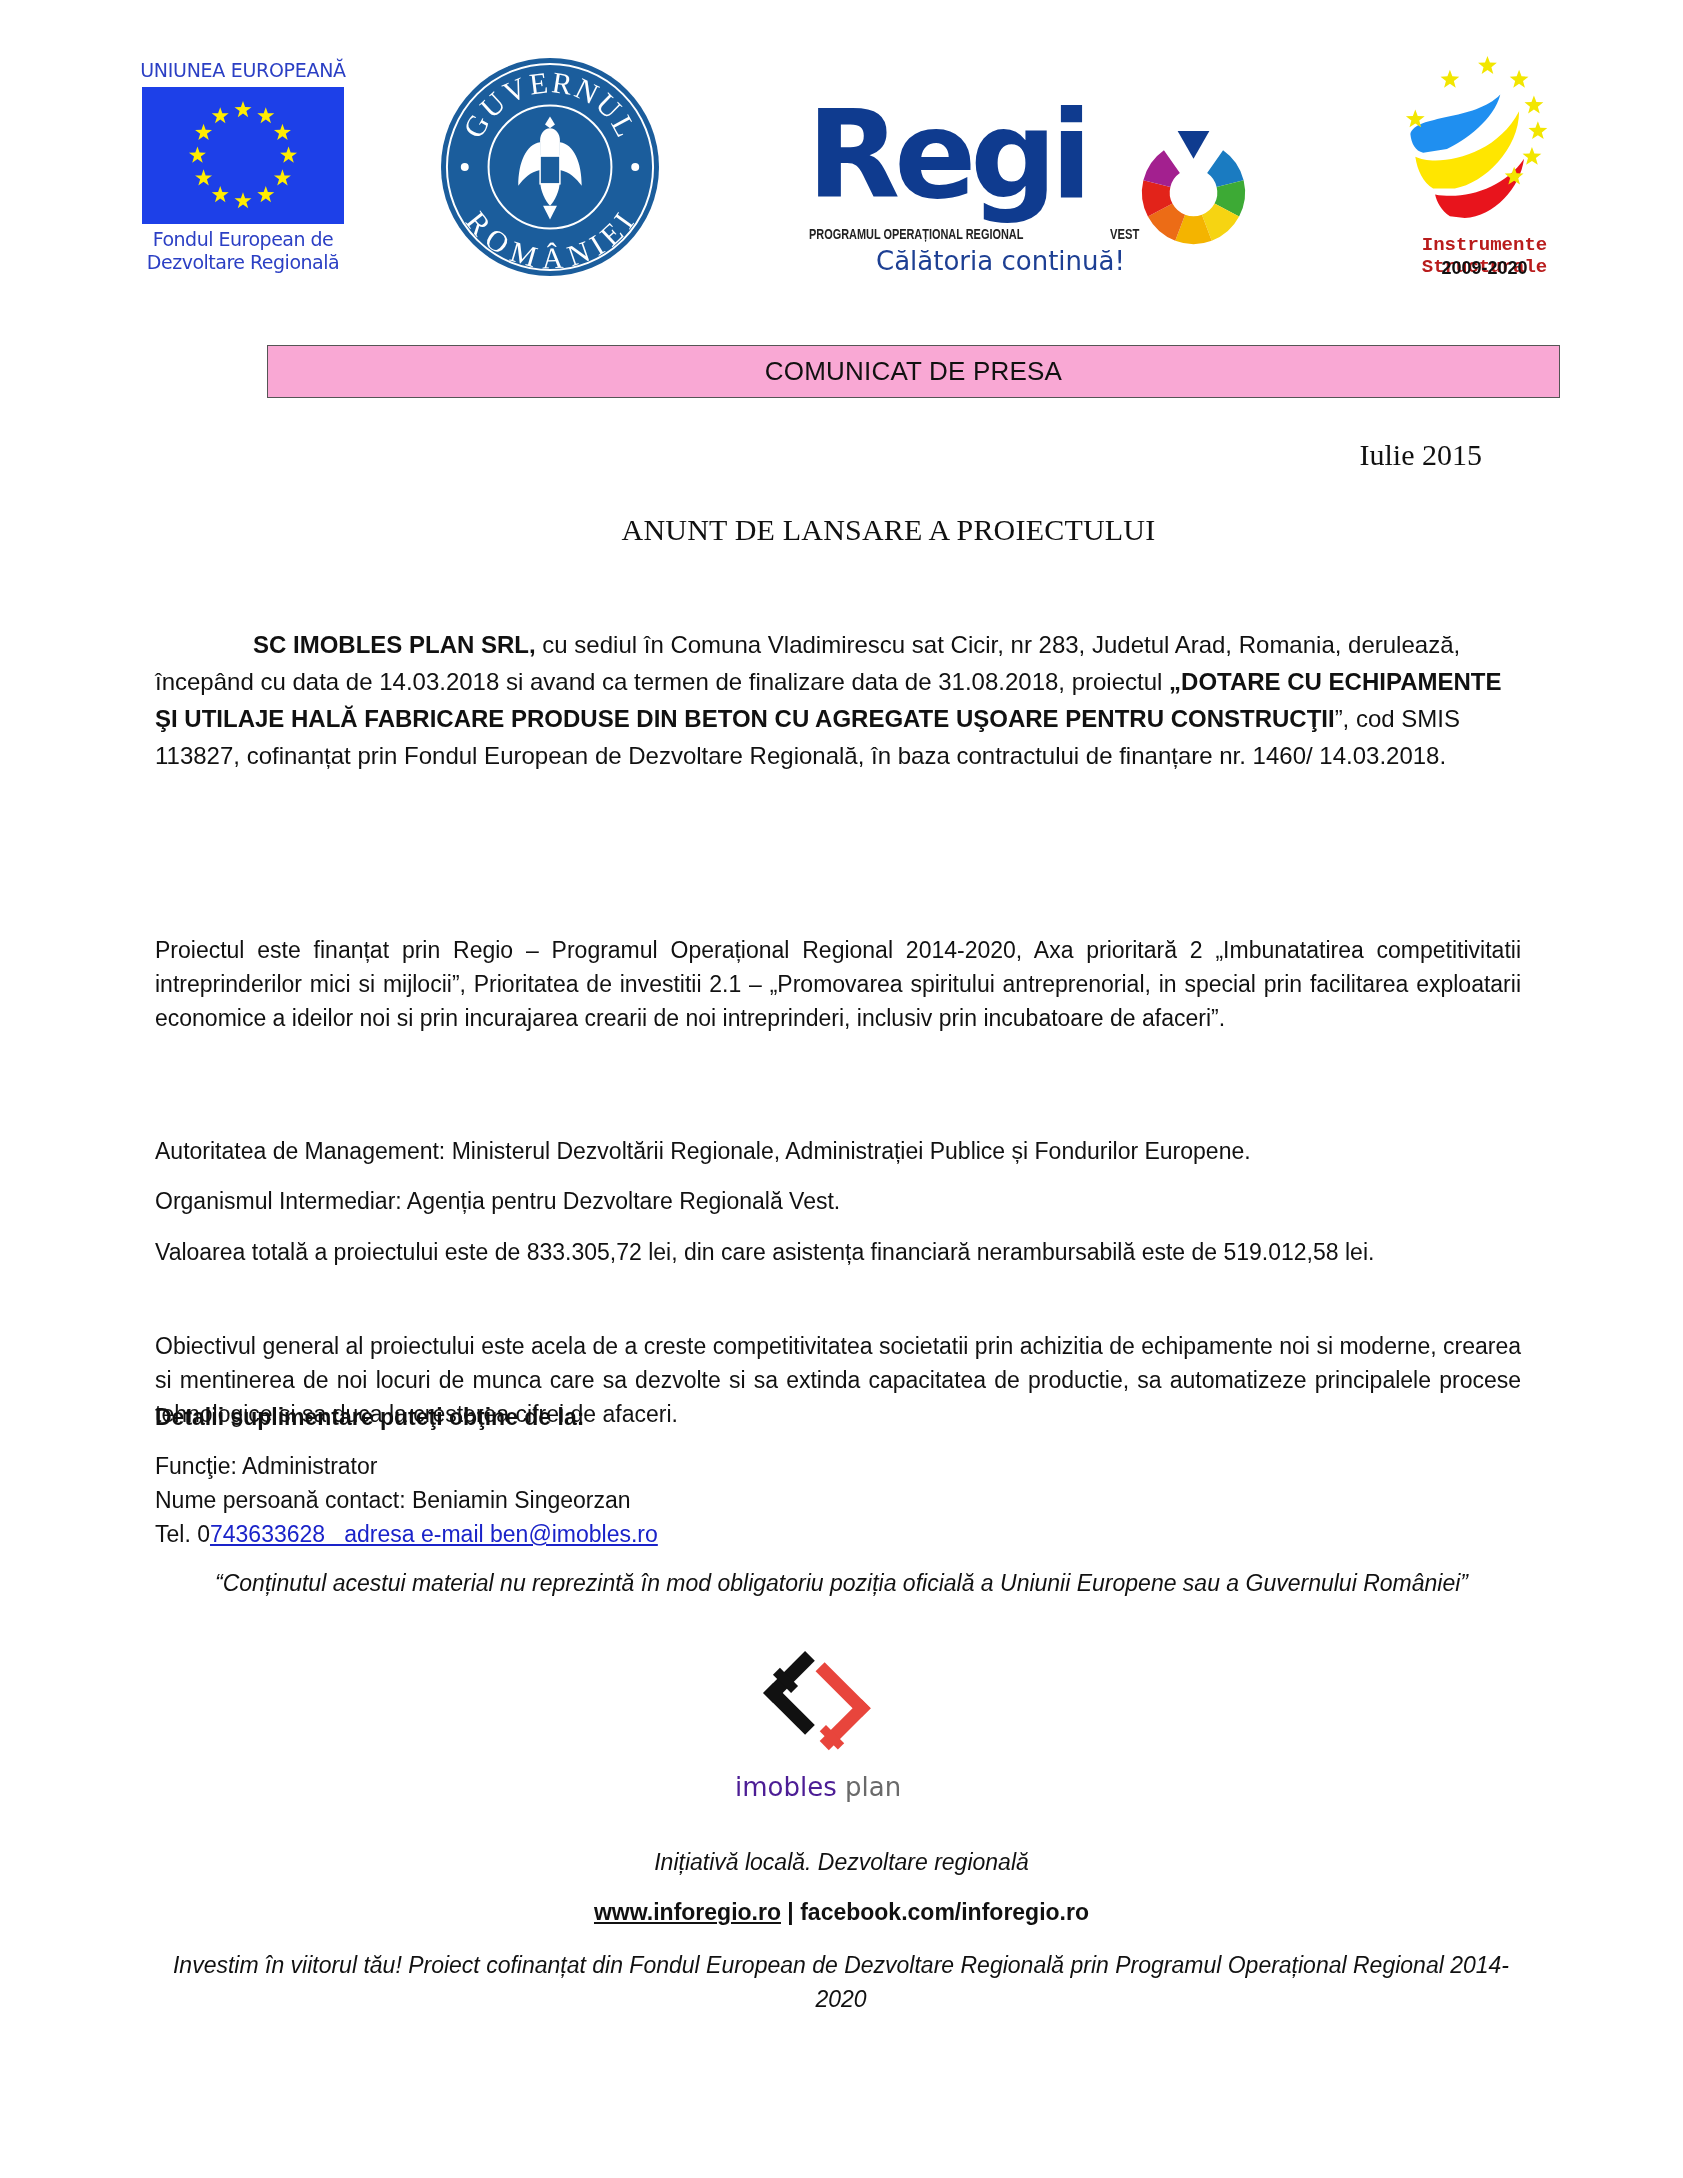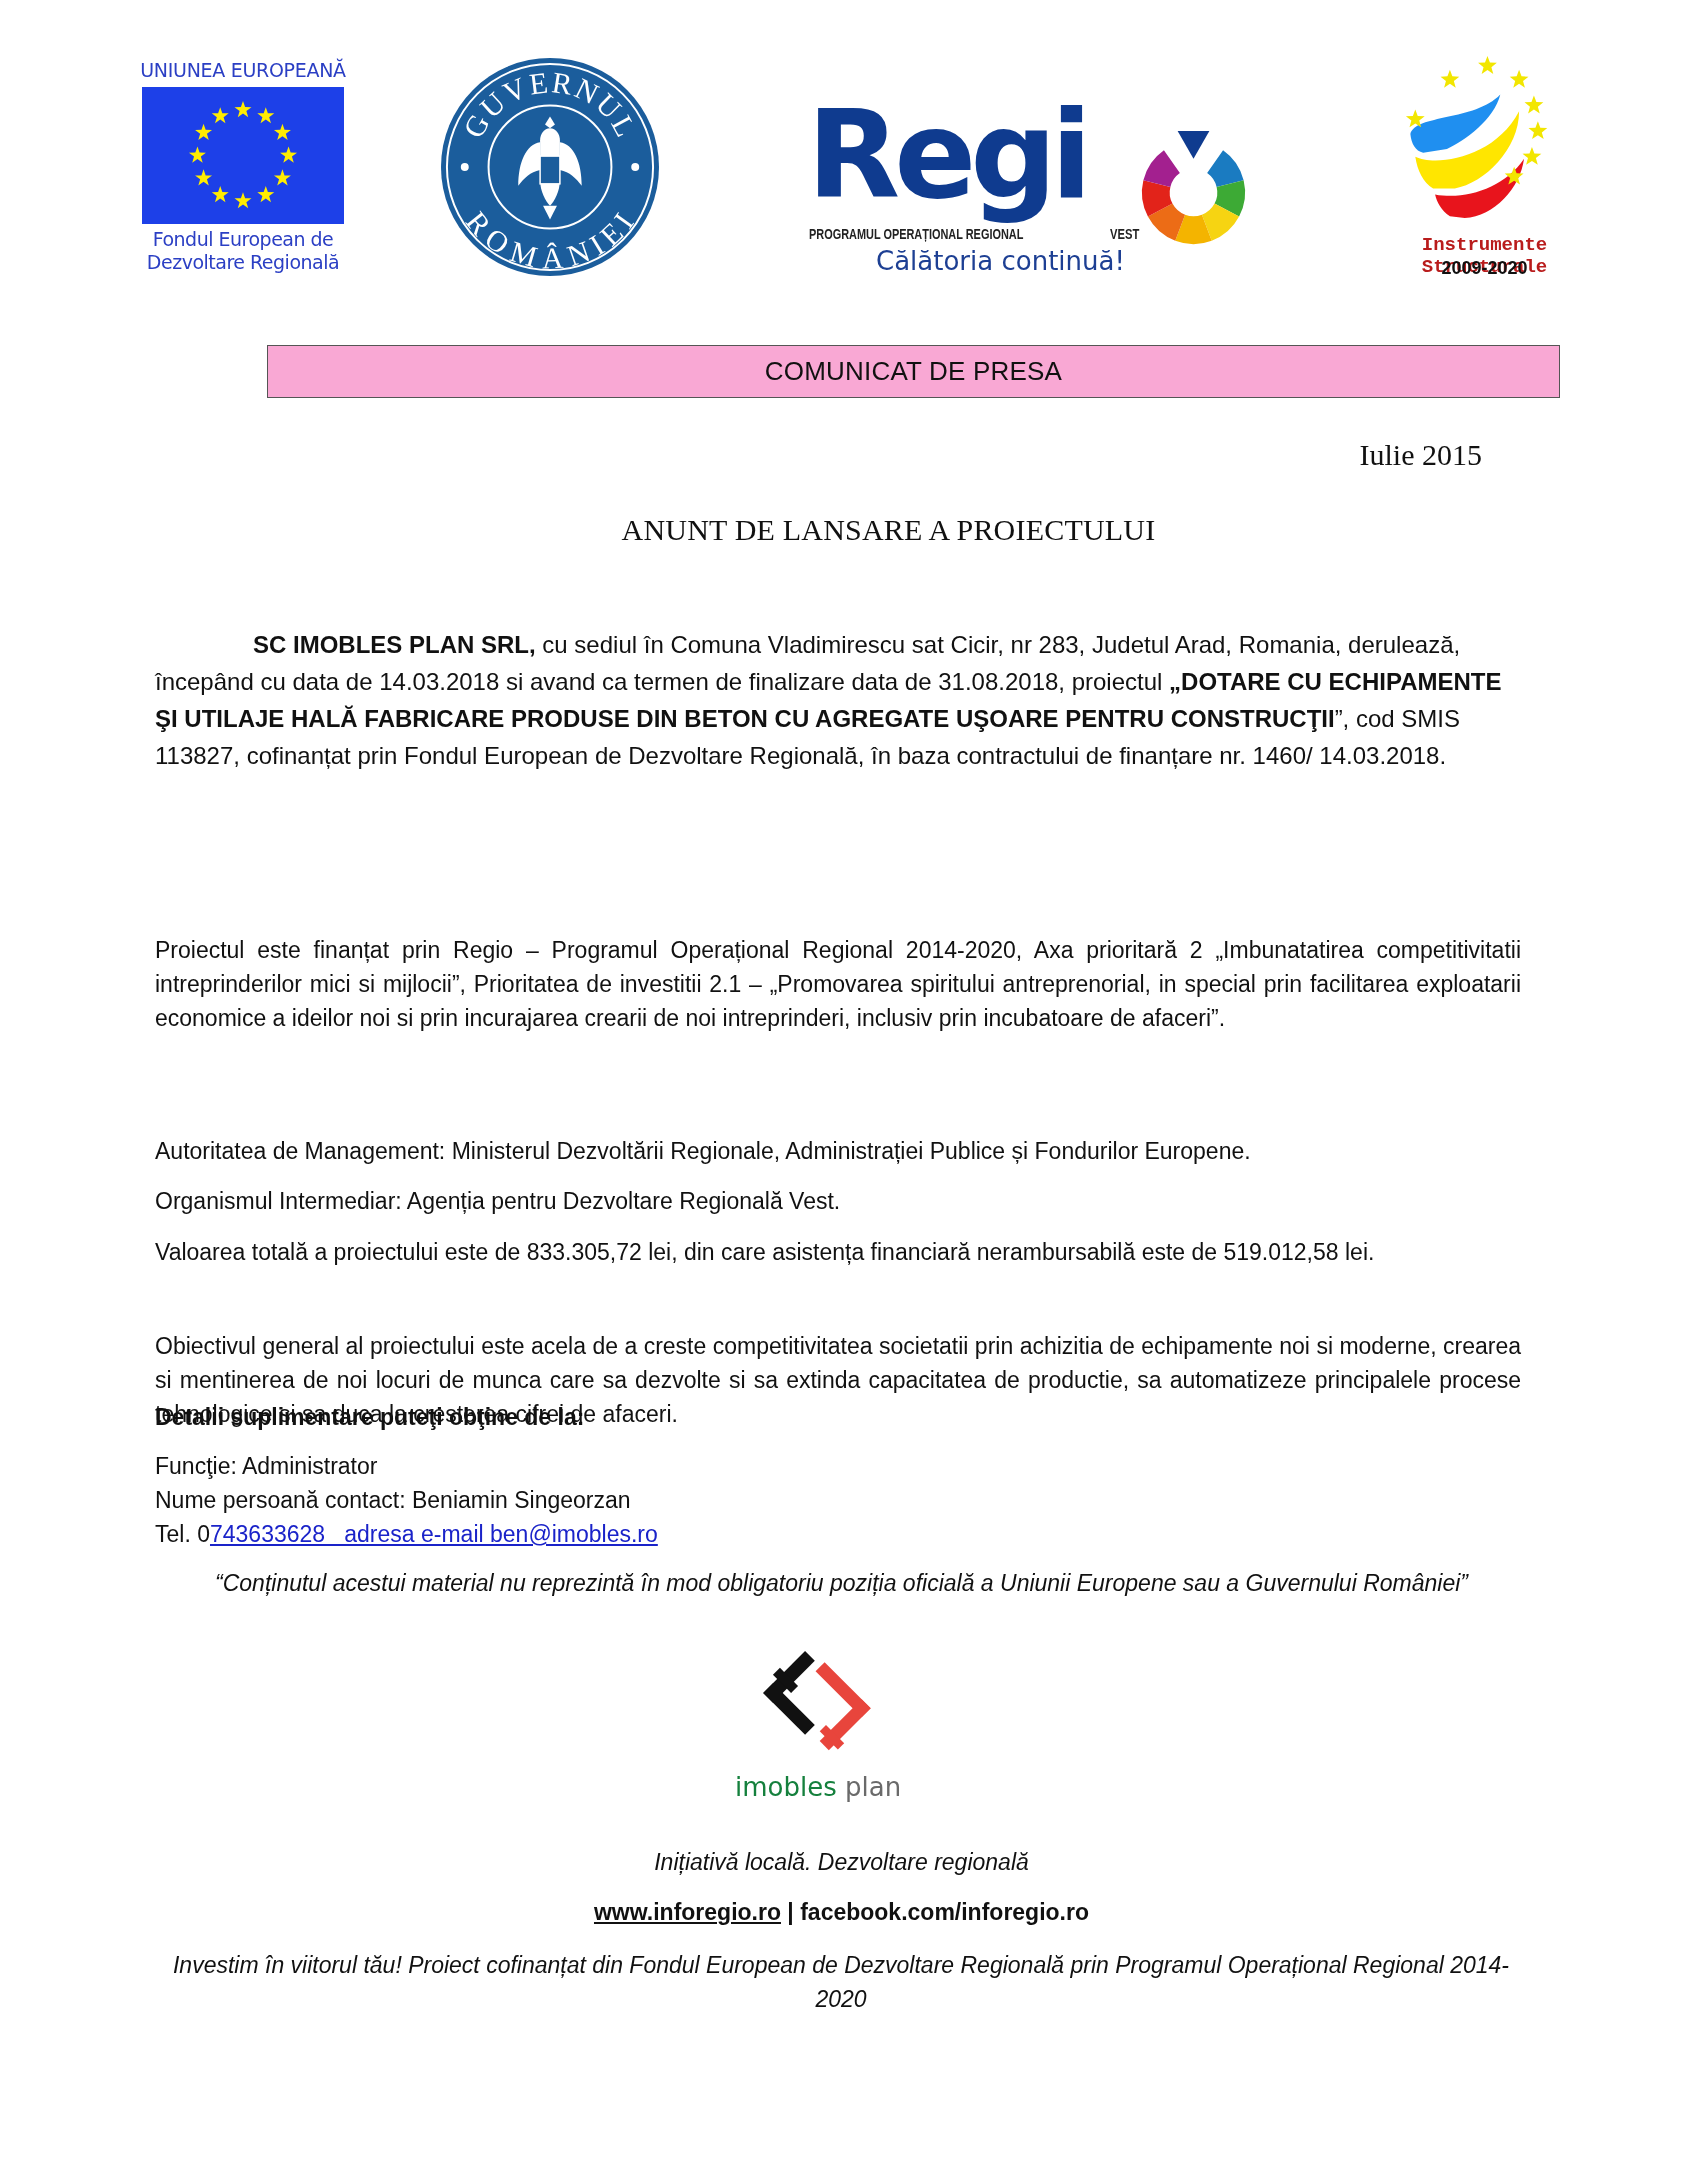--- a/index.html
+++ b/index.html
@@ -172,19 +172,19 @@
     <g transform="translate(75,62) rotate(45)">
       <rect x="-44" y="-44" width="14" height="60" fill="#111"></rect>
       <rect x="-44" y="2" width="60" height="14" fill="#111"></rect>
       <rect x="-50" y="-14" width="26" height="10" fill="#111"></rect>
       <rect x="30" y="-44" width="14" height="0" fill="#e8453c"></rect>
       <rect x="-22" y="-50" width="66" height="13" fill="#e8453c"></rect>
       <rect x="31" y="-50" width="13" height="60" fill="#e8453c"></rect>
       <rect x="24" y="-6" width="26" height="9" fill="#e8453c"></rect>
     </g>
   </svg>
-  <div class="im-text"><span style="color:#15803d;margin-top:32px;">imobles</span><span style="color:#6a6a6a;"> plan</span></div>
+  <div class="im-text"><span style="color:#4c1d95;margin-top:32px;">imobles</span><span style="color:#6a6a6a;"> plan</span></div>
 </div>
 
 <div id="footer-tagline" class="abs">Inițiativă locală. Dezvoltare regională</div>
 <div id="footer-links" class="abs"><a>www.inforegio.ro</a><span style="white-space:pre;"> | </span><span>facebook.com/inforegio.ro</span></div>
 <div id="footer-investim" class="abs">Investim în viitorul tău! Proiect cofinanțat din Fondul European de Dezvoltare Regională prin Programul Operațional Regional 2014-2020</div>
 
 
 </body></html>

